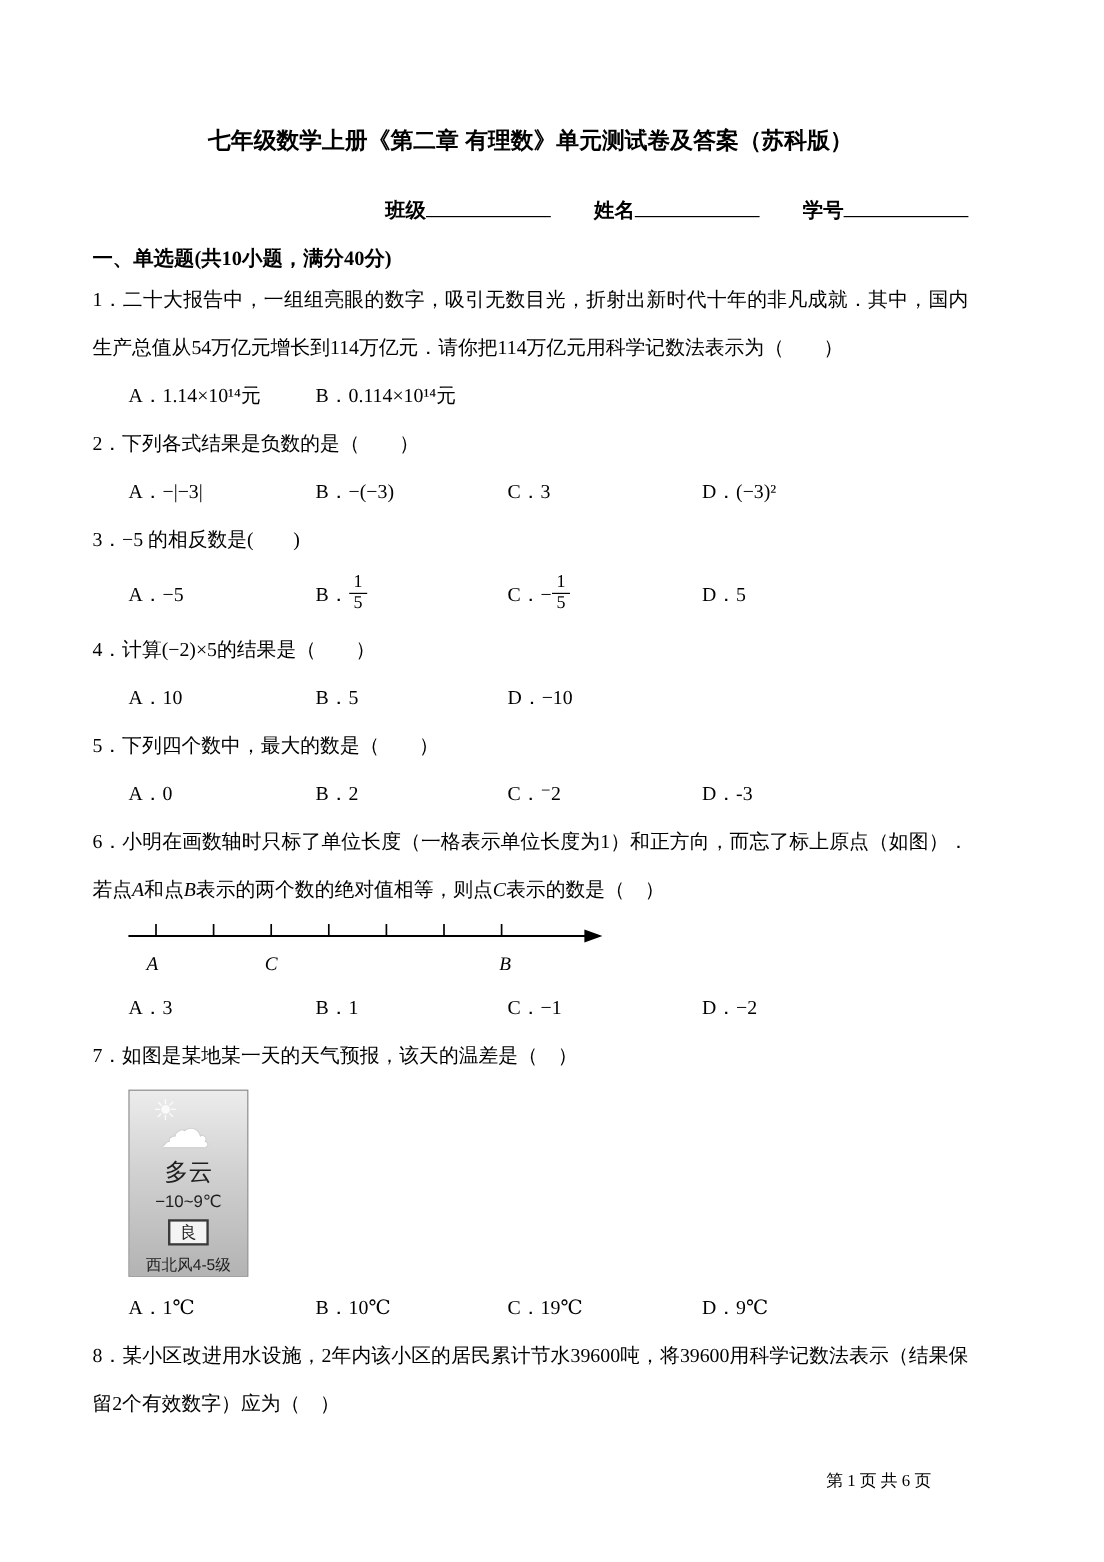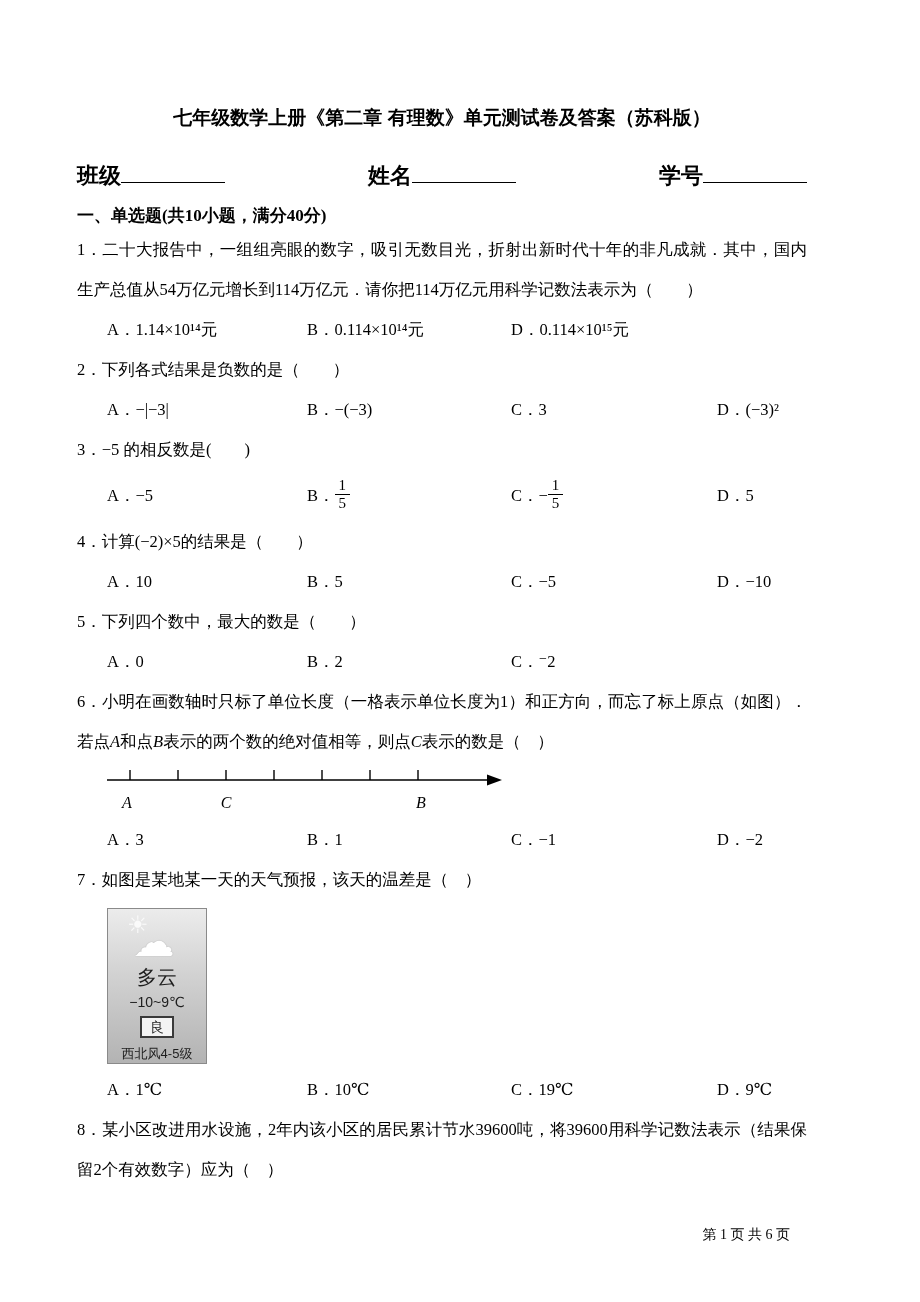--- a/index.html
+++ b/index.html
@@ -11,35 +11,35 @@
     position:relative; overflow:hidden;
   }
   .page { padding:104px 113px 0 77px; }
 
   .title {
     text-align:center; font-size:19px; font-weight:bold; line-height:28px;
     font-family:"Liberation Sans","DejaVu Sans",sans-serif;
   }
 
   .info-row {
-    display:flex; justify-content:space-between; gap:36px;
-    margin-top:32px; font-size:22px; font-weight:bold; line-height:24px;
+    display:flex; justify-content:flex-end; gap:36px;
+    margin-top:32px; font-size:17px; font-weight:bold; line-height:24px;
   }
   .info-field { white-space:nowrap; }
   .blank {
     display:inline-block; width:104px; height:17px;
     border-bottom:1.6px solid #000; vertical-align:baseline;
   }
 
   .section-head { margin-top:14px; font-size:17px; font-weight:bold; line-height:28px; }
 
   .qtext { margin:0; font-size:16.5px; line-height:40px; text-align:justify; }
   .it { font-style:italic; font-family:"Liberation Serif",serif; }
 
-  .opts { display:flex; padding-left:30px; font-size:16.5px; line-height:40px;gap:44px; }
+  .opts { display:flex; padding-left:30px; font-size:16.5px; line-height:40px; }
   .opts .c1 { width:156px; }
   .opts .c2 { width:160px; }
   .opts .c3 { width:162px; }
   .opts .c4 { flex:1; }
   .opts-tall { line-height:52px; }
 
   .frac {
     display:inline-block; vertical-align:middle; text-align:center;
     line-height:1.15; font-size:15px; margin-top:-5px;
   }
@@ -58,21 +58,21 @@
   }
   .w-icon { position:relative; width:76px; height:54px; margin-top:4px; }
   .w-sun { position:absolute; left:8px; top:-2px; font-size:24px; color:#fafafa; }
   .w-cloud { position:absolute; left:14px; top:4px; font-size:42px; color:#ffffff; text-shadow:0 0 1px #8f8f8f; }
   .w-cond { font-size:20px; margin-top:0; }
   .w-temp { font-size:14px; margin-top:3px; }
   .w-aqi { border:2px solid #3a3a3a; background:#f4f4f4; font-size:14px; line-height:18px; padding:0 8px; margin-top:6px; }
   .w-wind { font-size:13px; margin-top:7px; }
 
   .footer {
-    position:absolute; right:130px; bottom:58px;
+    position:absolute; right:144px; bottom:58px;
     font-size:14px; line-height:18px;
   }
 </style>
 </head>
 <body>
 
 <div class="page">
 
   <div class="title">七年级数学上册《第二章 有理数》单元测试卷及答案（苏科版）</div>
 
@@ -88,21 +88,20 @@
     </span>
   </div>
 
   <div class="section-head">一、单选题(共10小题，满分40分)</div>
 
   <div>
     <p class="qtext">1．二十大报告中，一组组亮眼的数字，吸引无数目光，折射出新时代十年的非凡成就．其中，国内生产总值从54万亿元增长到114万亿元．请你把114万亿元用科学记数法表示为（　　）</p>
     <div class="opts">
       <span class="c1">A．1.14×10¹⁴元</span>
       <span class="c2">B．0.114×10¹⁴元</span>
-      <span class="c4">D．0.114×10¹⁵元</span>
     </div>
   </div>
 
   <div>
     <p class="qtext">2．下列各式结果是负数的是（　　）</p>
     <div class="opts">
       <span class="c1">A．−|−3|</span>
       <span class="c2">B．−(−3)</span>
       <span class="c3">C．3</span>
       <span class="c4">D．(−3)²</span>
@@ -121,31 +120,31 @@
       </span>
       <span class="c4">D．5</span>
     </div>
   </div>
 
   <div>
     <p class="qtext">4．计算(−2)×5的结果是（　　）</p>
     <div class="opts">
       <span class="c1">A．10</span>
       <span class="c2">B．5</span>
-      <span class="c3">C．−5</span>
       <span class="c4">D．−10</span>
     </div>
   </div>
 
   <div>
     <p class="qtext">5．下列四个数中，最大的数是（　　）</p>
     <div class="opts">
       <span class="c1">A．0</span>
       <span class="c2">B．2</span>
       <span class="c3">C．⁻2</span>
+      <span class="c4">D．-3</span>
     </div>
   </div>
 
   <div>
     <p class="qtext"><span>6．小明在画数轴时只标了单位长度（一格表示单位长度为1）和正方向，而忘了标上原点（如图）．若点</span><span class="it">A</span><span>和点</span><span class="it">B</span><span>表示的两个数的绝对值相等，则点</span><span class="it">C</span><span>表示的数是（　）</span></p>
 
     <svg class="numberline" width="400" height="54" viewBox="0 0 400 54">
       <line x1="2" y1="14" x2="384" y2="14" stroke="#000" stroke-width="1.7"></line>
       <polygon points="382,8.5 397,14 382,19.5" fill="#000"></polygon>
       <line x1="25" y1="4" x2="25" y2="14" stroke="#000" stroke-width="1.4"></line>

